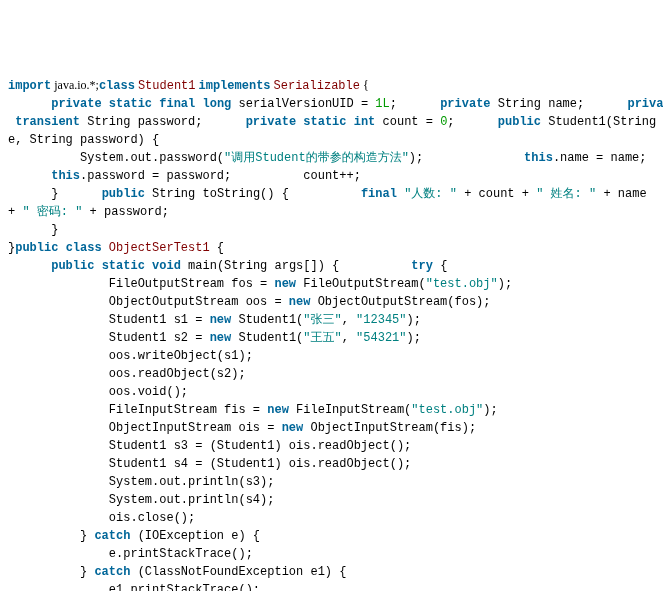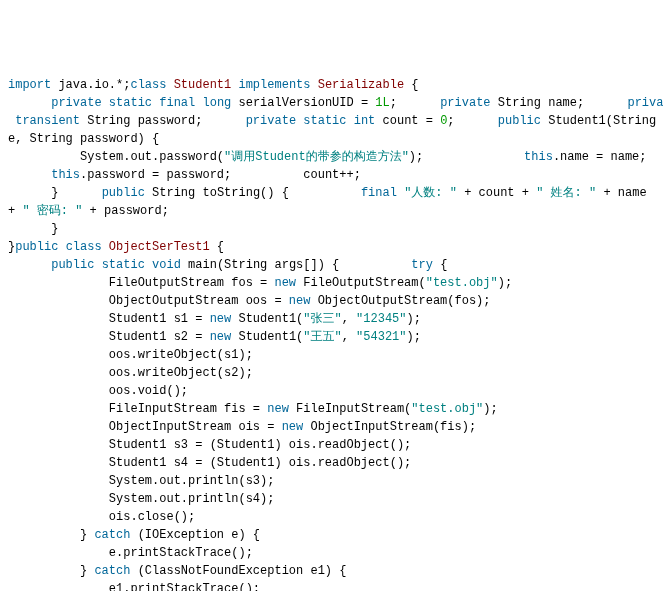--- a/index.html
+++ b/index.html
@@ -7,25 +7,25 @@
     padding: 4px 8px;
     font-family: "Courier New", "宋体", monospace;
     font-size: 12px;
     line-height: 18px;
     background: #ffffff;
     color: #000000;
     white-space: pre;
     width: 663px;
     box-sizing: border-box;
   }
-  .kw { color: #006699; font-weight: normal; }
+  .kw { color: #006699; font-weight: bold; }
   .type { color: #800000; }
   .num { color: #009900; margin-top: 28px; }
   .str { color: #008080; }
-  .pl { color: #000000; }
+  .pl { color: #000000; font-family: Liberation Serif, serif; }
 </style>
 </head>
 <body>
 
 
 
 <span><span class="kw">import</span><span class="pl"> </span><span class="pl">java.io.*</span><span class="pl">;</span><span class="kw">class</span><span class="pl"> </span><span class="type">Student1</span><span class="pl"> </span><span class="kw">implements</span><span class="pl"> </span><span class="type">Serializable</span><span class="pl"> {</span>
       <span class="kw">private</span> <span class="kw">static</span> <span class="kw">final</span> <span class="kw">long</span> <span>serialVersionUID</span> = <span class="num">1L</span>;      <span class="kw">private</span> <span>String</span> <span>name</span>;      <span class="kw">private</span>
  <span class="kw">transient</span> <span>String</span> <span>password</span>;      <span class="kw">private</span> <span class="kw">static</span> <span class="kw">int</span> <span>count</span> = <span class="num">0</span>;      <span class="kw">public</span> <span>Student1</span><span>(String nam</span>
 <span>e, String password) {</span>
@@ -34,21 +34,21 @@
       <span>}</span>      <span class="kw">public</span> <span>String</span> <span>toString</span><span>()</span> {          <span class="kw">final</span> <span class="str">"人数: "</span><span> + count + </span><span class="str">" 姓名: "</span><span> + name</span>
 <span>+ </span><span class="str">" 密码: "</span><span> + password;</span>
       }
 }<span class="kw">public</span> <span class="kw">class</span> <span class="type">ObjectSerTest1</span> {
       <span class="kw">public</span> <span class="kw">static</span> <span class="kw">void</span> <span>main</span><span>(String args[])</span> {          <span class="kw">try</span> {
               <span>FileOutputStream fos = </span><span class="kw">new</span><span> FileOutputStream(</span><span class="str">"test.obj"</span><span>);</span>
               <span>ObjectOutputStream oos = </span><span class="kw">new</span><span> ObjectOutputStream(fos);</span>
               <span>Student1 s1 = </span><span class="kw">new</span><span> Student1(</span><span class="str">"张三"</span><span>, </span><span class="str">"12345"</span><span>);</span>
               <span>Student1 s2 = </span><span class="kw">new</span><span> Student1(</span><span class="str">"王五"</span><span>, </span><span class="str">"54321"</span><span>);</span>
               <span>oos.writeObject(s1);</span>
-              <span>oos.writeObject(s2);</span>
+              <span>oos.readObject(s2);</span>
               <span>oos.void();</span>
               <span>FileInputStream fis = </span><span class="kw">new</span><span> FileInputStream(</span><span class="str">"test.obj"</span><span>);</span>
               <span>ObjectInputStream ois = </span><span class="kw">new</span><span> ObjectInputStream(fis);</span>
               <span>Student1 s3 = (Student1) ois.readObject();</span>
               <span>Student1 s4 = (Student1) ois.readObject();</span>
               <span>System.out.println(s3);</span>
               <span>System.out.println(s4);</span>
               <span>ois.close();</span>
           } <span class="kw">catch</span><span> (IOException e) {</span>
               <span>e.printStackTrace();</span>

